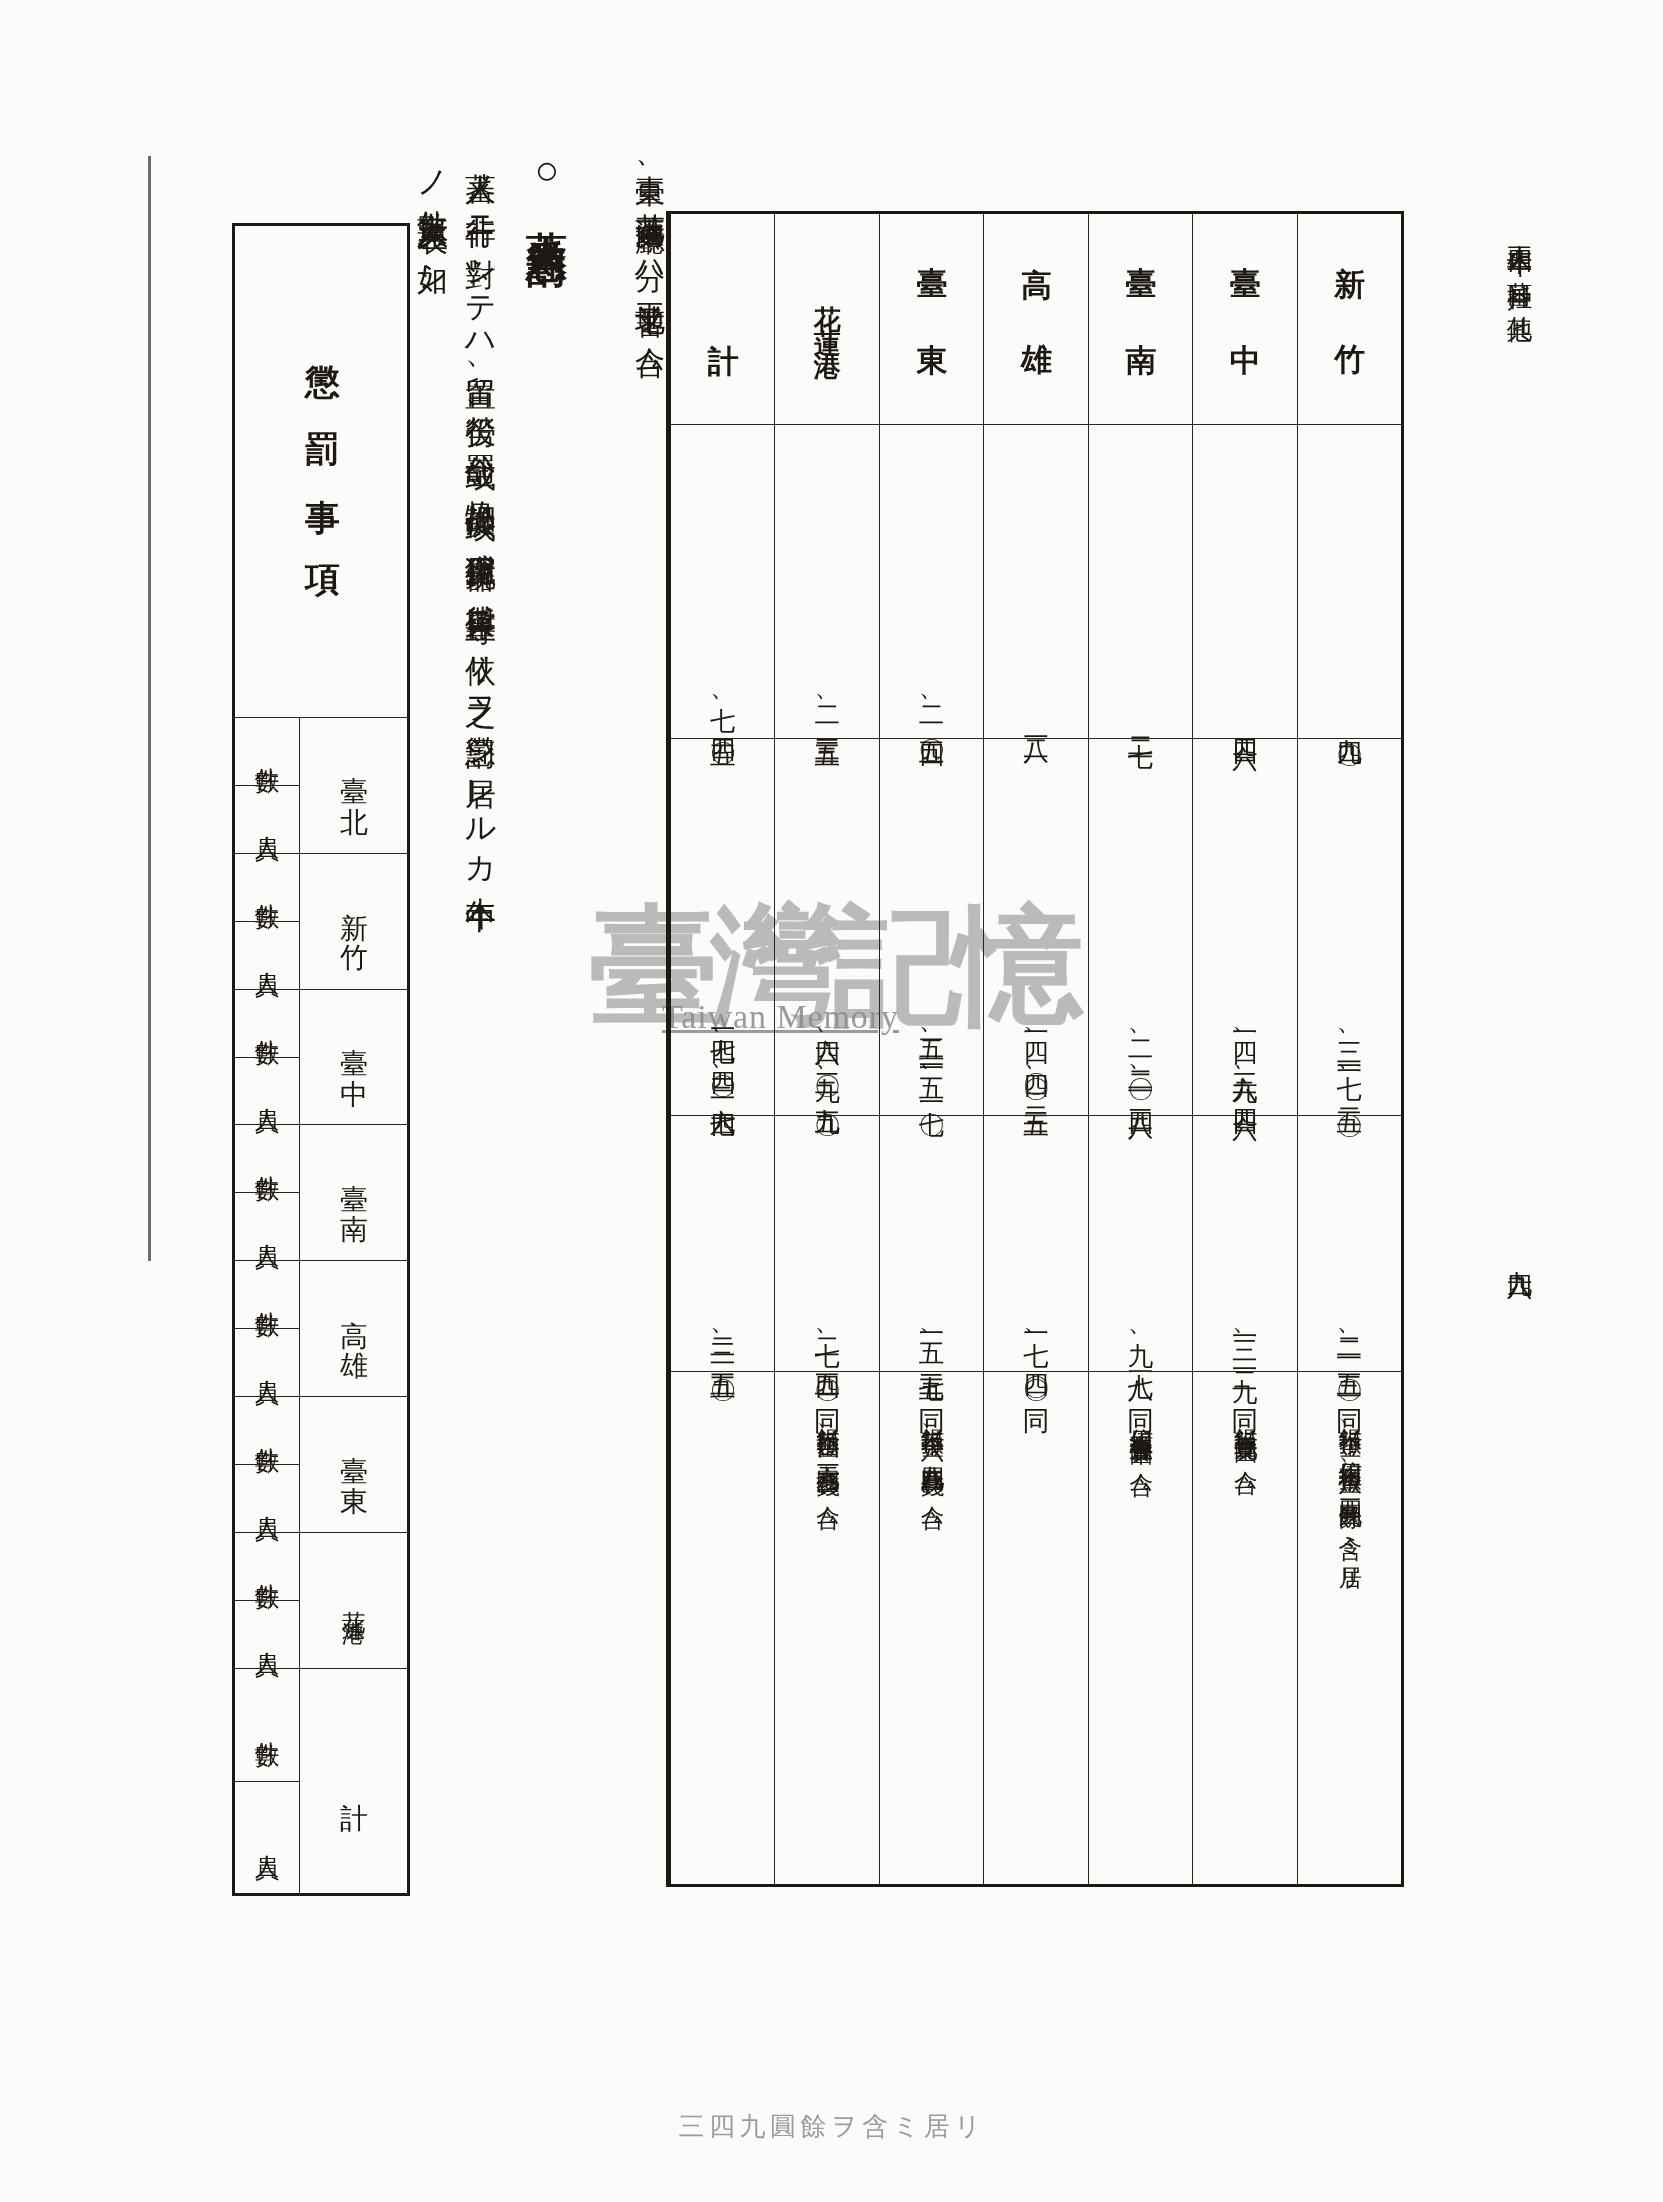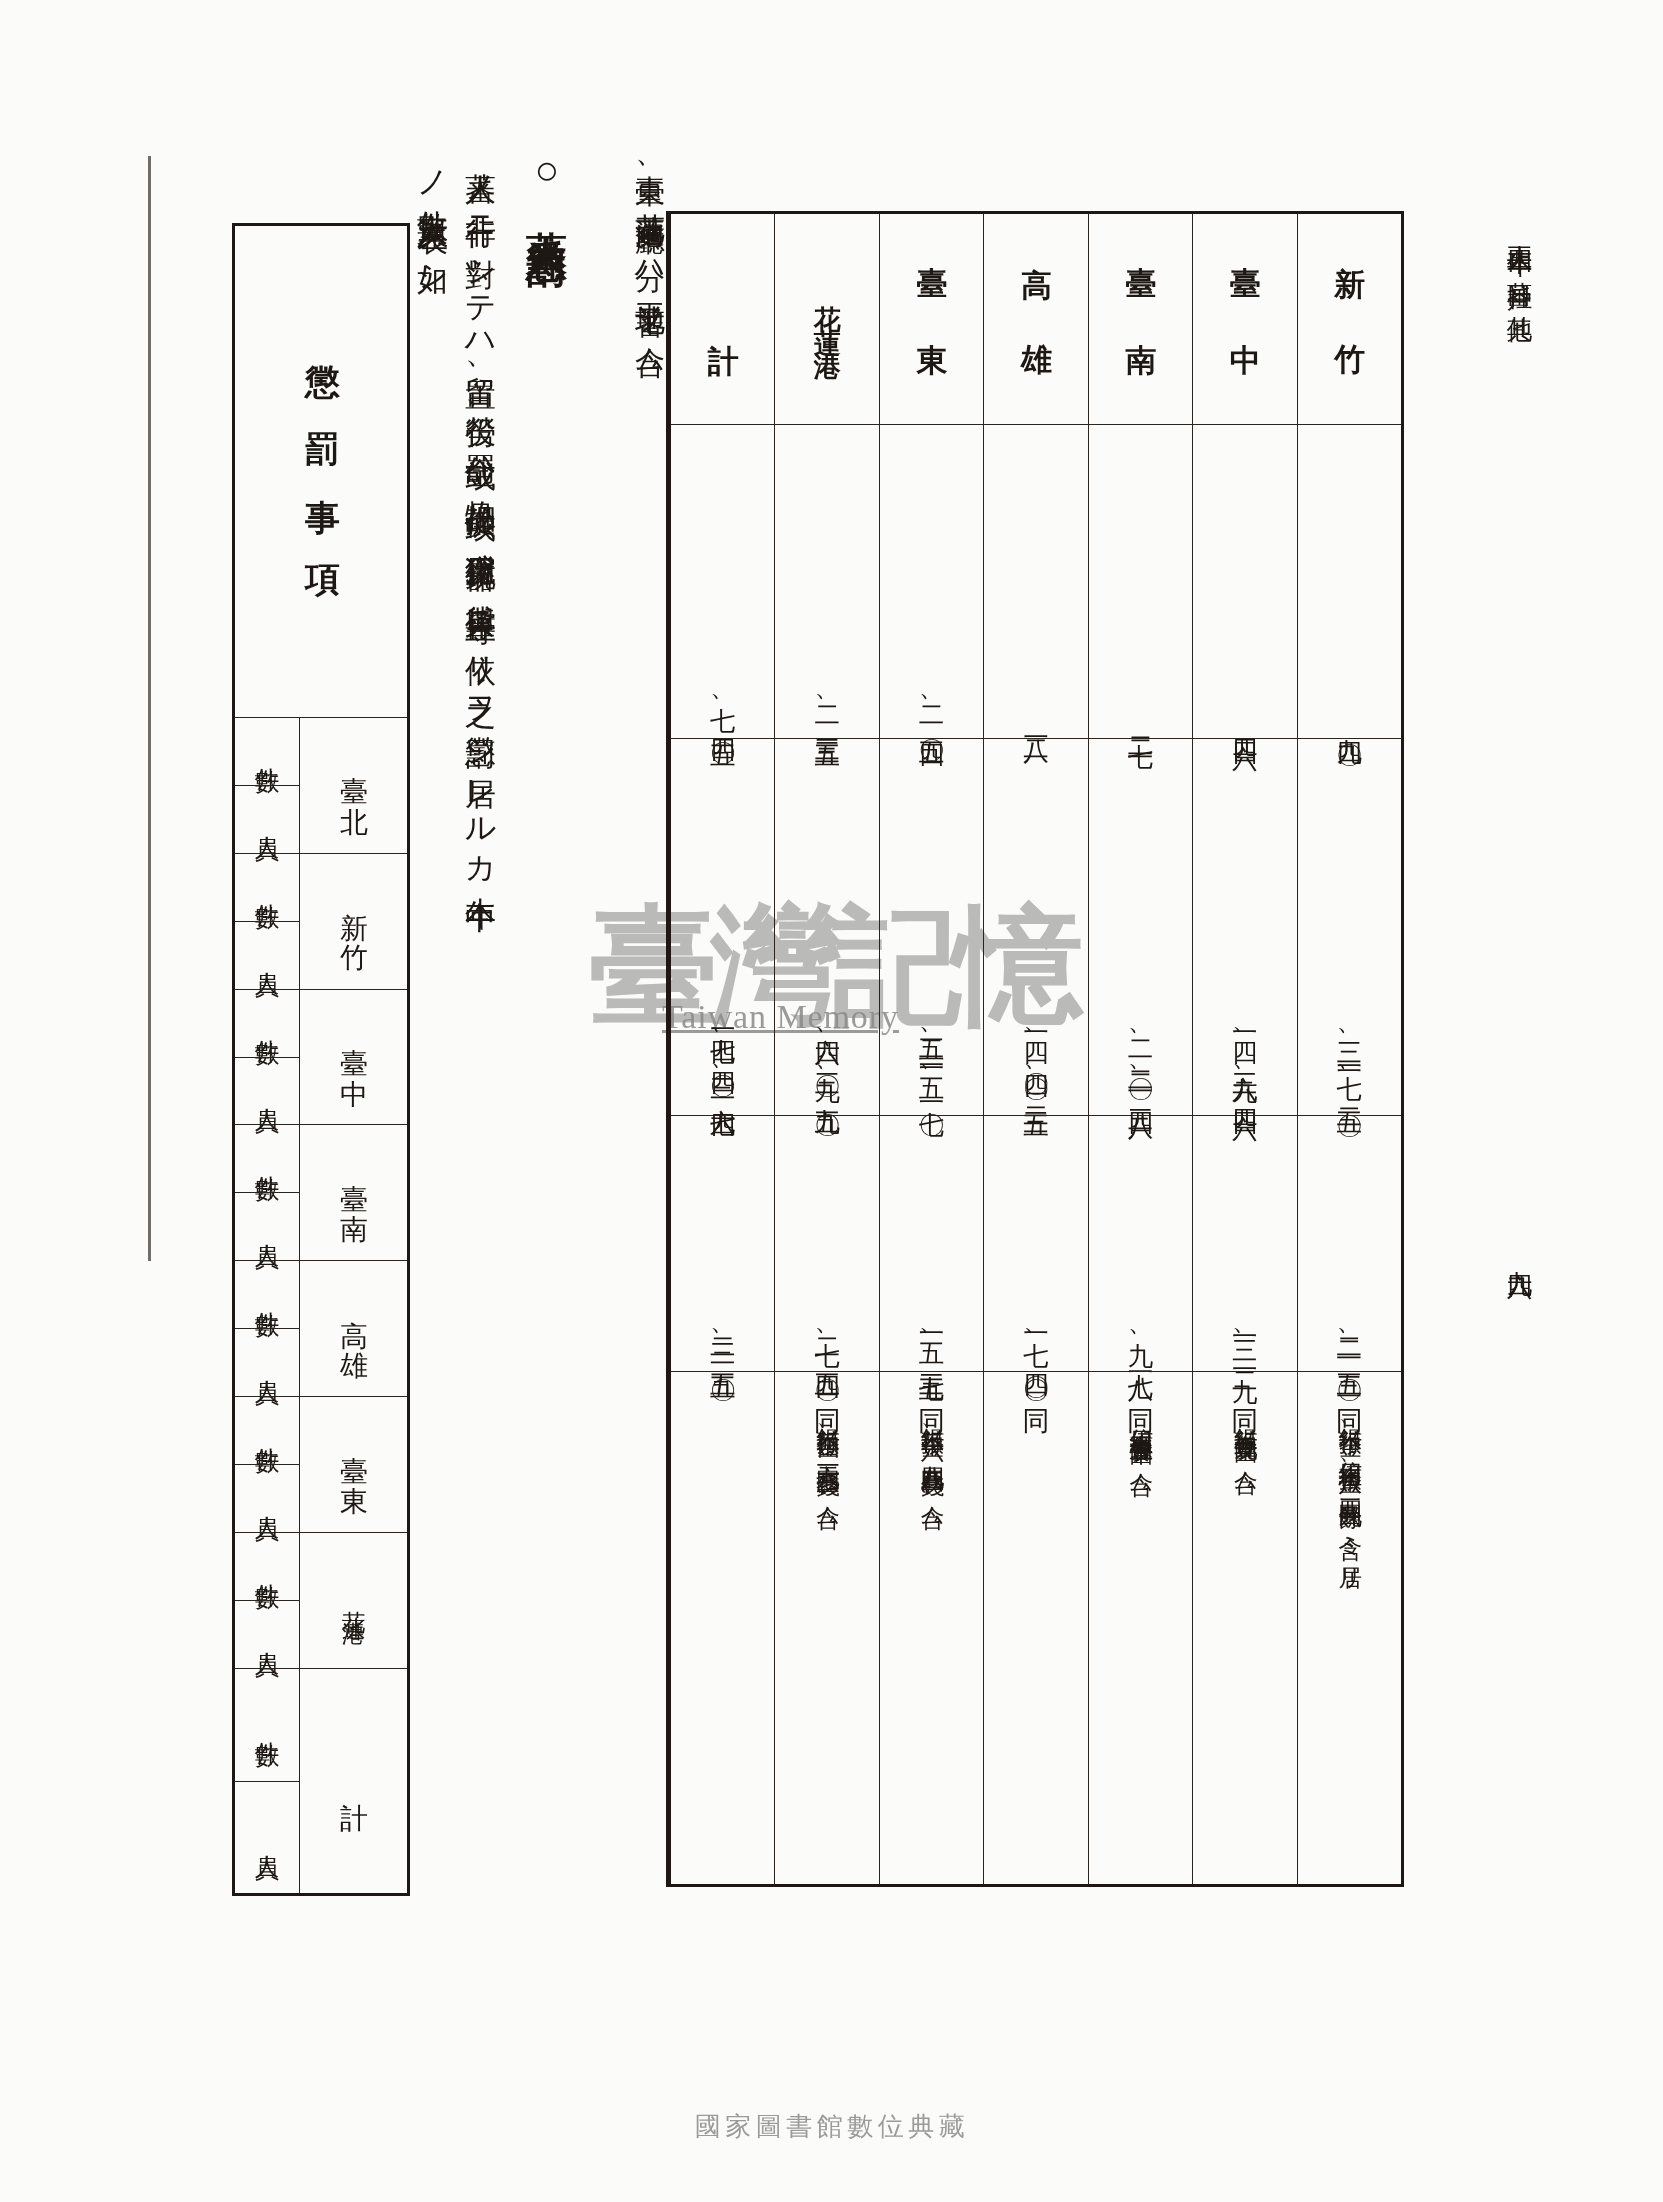--- a/index.html
+++ b/index.html
@@ -344,16 +344,16 @@
         <div class="sub">
             <span class="v">人員</span>
           </div>
       </div>
       <div class="band-right">
           <span class="v rname r1c">計</span>
         </div>
     </div>
   </div>
 
-  <div class="footer">國家圖書館數位典藏</div>
+  <div class="footer">三四九圓餘ヲ含ミ居リ</div>
 
 </div>
 
 
 </body></html>

